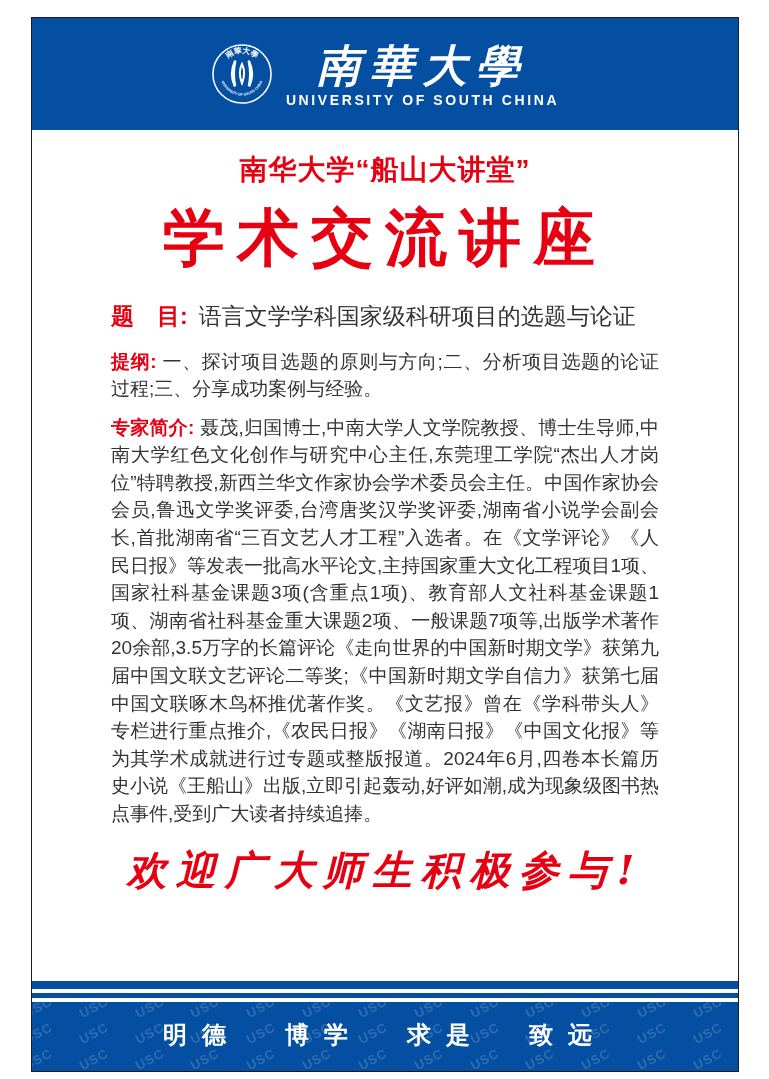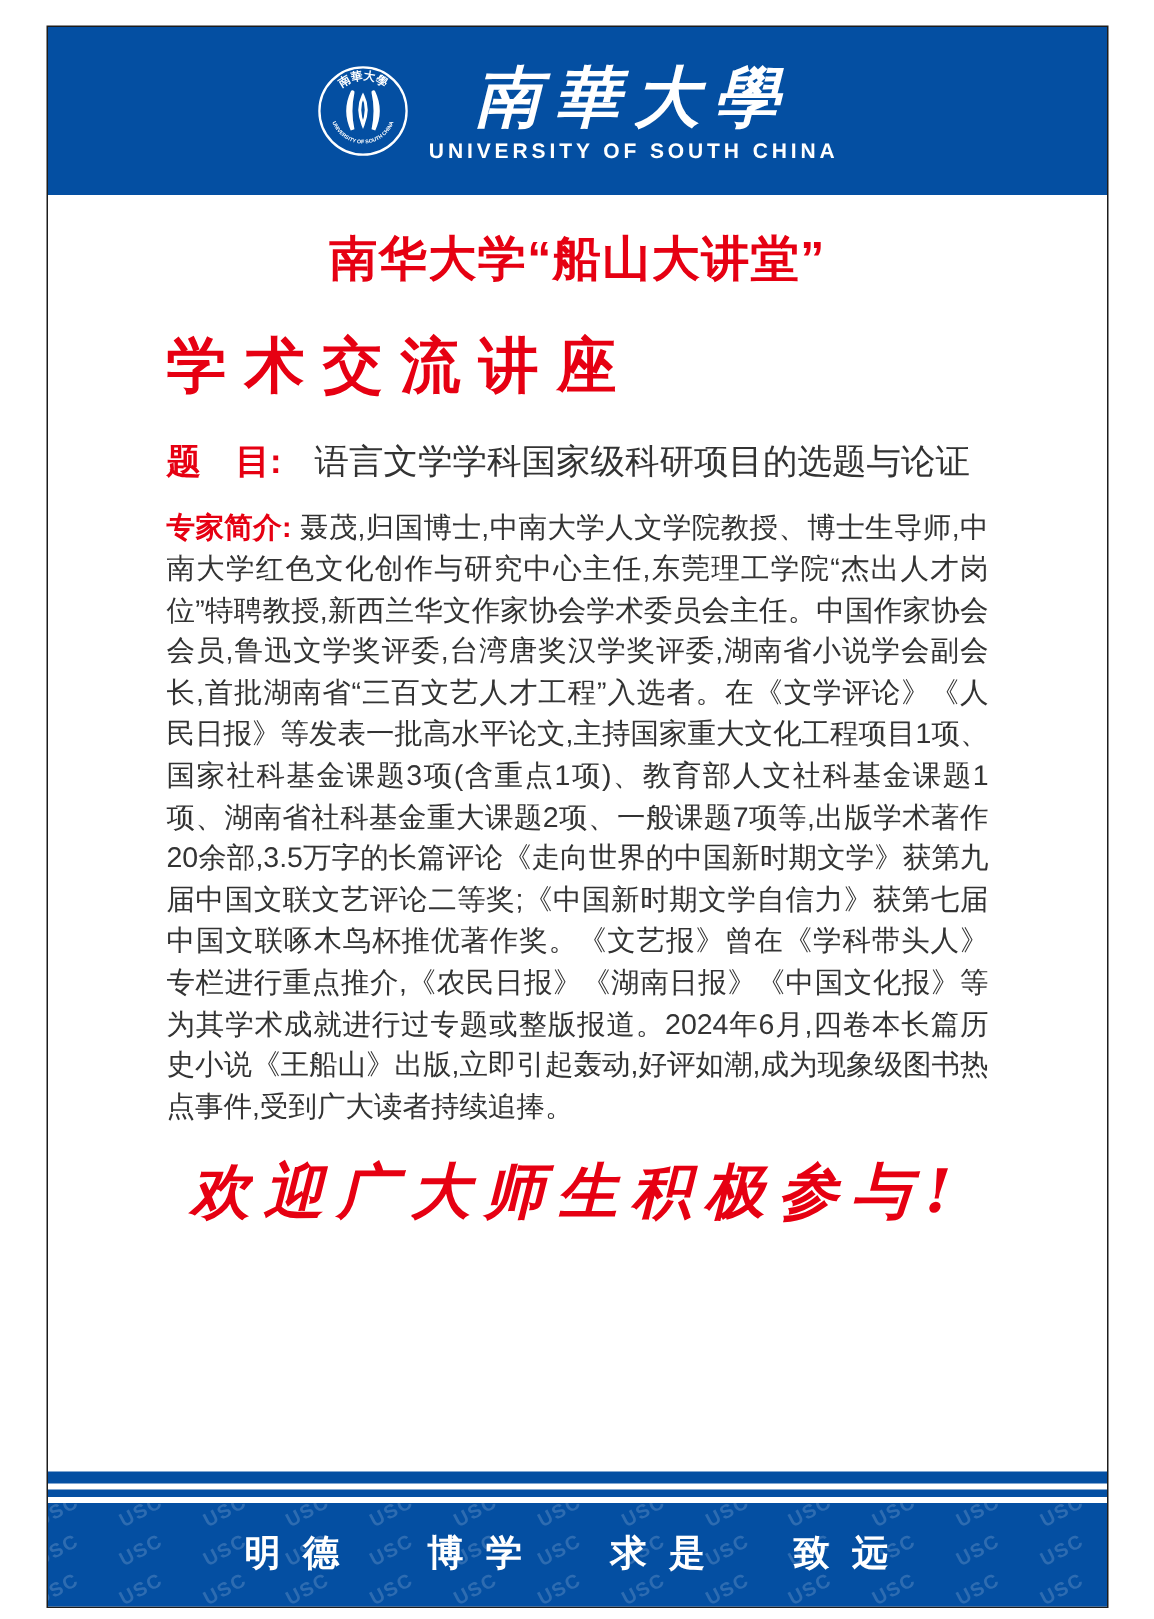--- a/index.html
+++ b/index.html
@@ -13,26 +13,26 @@
   .header { height:112px; background:var(--blue); display:flex; align-items:center; justify-content:center; flex-shrink:0; }
   .logo { display:flex; align-items:center; gap:13px; }
   .seal { width:62px; height:62px; }
   .logo-text { display:flex; flex-direction:column; align-items:center; }
   .logo-zh { color:#fff; font-family:"DejaVu Serif","Liberation Serif",serif; font-weight:bold;
              font-style:italic; font-size:44px; line-height:50px; letter-spacing:9px; white-space:nowrap; }
   .logo-en { color:#fff; font-size:14px; font-weight:bold; letter-spacing:2.6px; white-space:nowrap; margin-top:1px; }
 
   
   .main { flex:1; padding:0 79px; overflow:hidden; }
-  .subtitle { margin-top:21px; text-align:center; color:var(--red); font-size:32px; font-weight:bold; letter-spacing:1px; white-space:nowrap; }
-  .main-title { margin-top:21px; text-align:left; color:var(--red); font-size:40px; font-weight:bold; letter-spacing:12px; white-space:nowrap; }
+  .subtitle { margin-top:21px; text-align:center; color:var(--red); font-size:28px; font-weight:bold; letter-spacing:1px; white-space:nowrap; }
+  .main-title { margin-top:7px; text-align:center; color:var(--red); font-size:62px; font-weight:bold; letter-spacing:12px; white-space:nowrap; }
   .info { margin-top:19px; }
   .info-row { font-size:23px; line-height:35.5px; white-space:nowrap; }
   .info-label { color:var(--red); font-weight:bold; }
-  .info-value { color:var(--ink); margin-left:22px;font-family:Liberation Mono, monospace; }
+  .info-value { color:var(--ink); margin-left:11px;font-family:Liberation Mono, monospace; }
   .para { margin-top:11px; font-size:19px; line-height:27.6px; color:var(--ink); text-align:justify; }
   .para-label { color:var(--red); font-weight:bold; }
   .closing { margin-top:15px; text-align:center; color:var(--red); font-size:40px; font-weight:bold;
              font-style:italic; font-family:"DejaVu Serif","Liberation Serif",serif; letter-spacing:9px; white-space:nowrap; }
 
   
   .stripes { height:21px; background:#fff; flex-shrink:0; }
   .stripes .s1 { height:8px; background:var(--blue); margin-bottom:4px; }
   .stripes .s2 { height:5px; background:var(--blue); }
 
@@ -78,20 +78,21 @@
   <main class="main">
     <div class="subtitle">南华大学“船山大讲堂”</div>
     <div class="main-title">学术交流讲座</div>
 
     <div class="info">
       <div class="info-row">
         <span class="info-label">题　目:</span><span class="info-value">语言文学学科国家级科研项目的选题与论证</span>
       </div>
     </div>
 
+    <p class="para"><span class="para-label">提纲:</span> <span class="para-text">一、探讨项目选题的原则与方向;二、分析项目选题的论证过程;三、分享成功案例与经验。</span></p>
 
     <p class="para"><span class="para-label">专家简介:</span> <span class="para-text">聂茂,归国博士,中南大学人文学院教授、博士生导师,中南大学红色文化创作与研究中心主任,东莞理工学院“杰出人才岗位”特聘教授,新西兰华文作家协会学术委员会主任。中国作家协会会员,鲁迅文学奖评委,台湾唐奖汉学奖评委,湖南省小说学会副会长,首批湖南省“三百文艺人才工程”入选者。在《文学评论》《人民日报》等发表一批高水平论文,主持国家重大文化工程项目1项、国家社科基金课题3项(含重点1项)、教育部人文社科基金课题1项、湖南省社科基金重大课题2项、一般课题7项等,出版学术著作20余部,3.5万字的长篇评论《走向世界的中国新时期文学》获第九届中国文联文艺评论二等奖;《中国新时期文学自信力》获第七届中国文联啄木鸟杯推优著作奖。《文艺报》曾在《学科带头人》专栏进行重点推介,《农民日报》《湖南日报》《中国文化报》等为其学术成就进行过专题或整版报道。2024年6月,四卷本长篇历史小说《王船山》出版,立即引起轰动,好评如潮,成为现象级图书热点事件,受到广大读者持续追捧。</span></p>
 
     <div class="closing">欢迎广大师生积极参与!</div>
   </main>
 
   <div class="stripes">
     <div class="s1"></div>
     <div class="s2"></div>
   </div>

